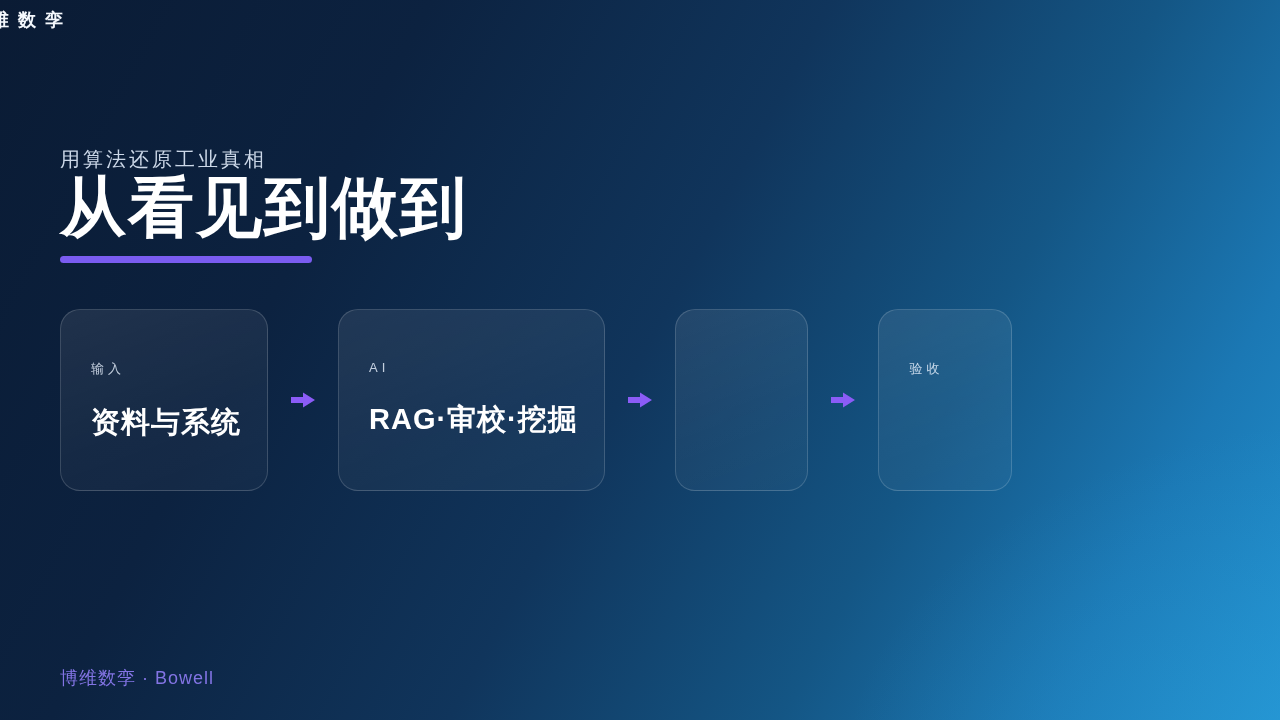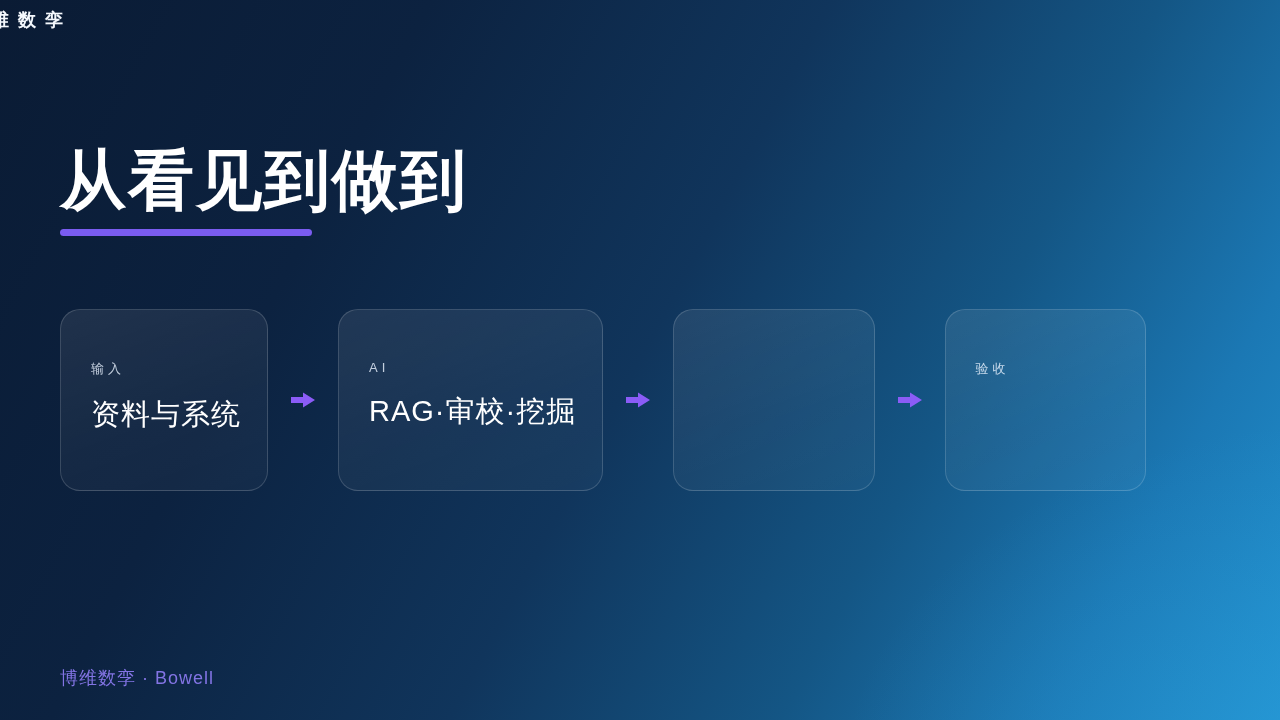--- a/index.html
+++ b/index.html
@@ -50,43 +50,43 @@
     width: 252px;
     height: 7px;
     border-radius: 4px;
     background: #7a5cf0;
   }
 
   .flow-row {
     position: absolute;
     left: 60px;
     top: 309px;
-    width: 1086px;
+    width: 952px;
     height: 182px;
     display: flex;
     align-items: stretch;
     gap: 22px;
   }
   .card {
     flex: 1 1 0;
     border: 1px solid rgba(255,255,255,0.16);
     border-radius: 20px;
     background: linear-gradient(160deg, rgba(255,255,255,0.085) 0%, rgba(255,255,255,0.045) 60%, rgba(255,255,255,0.03) 100%);
     padding: 50px 26px 0 30px;
   }
   .card-label {
     font-size: 13px;
     font-weight: 500;
     letter-spacing: 4px;
     color: rgba(230,240,252,0.82);
   }
   .card-title {
-    margin-top: 17px;
+    margin-top: 25px;
     font-size: 29px;
-    font-weight: 400;
+    font-weight: 700;
     letter-spacing: 1px;
     color: #ffffff;
     white-space: nowrap;
   }
   .arrow-slot {
     flex: 0 0 14px;
     display: flex;
     align-items: center;
     justify-content: center;
     overflow: visible;
@@ -105,20 +105,21 @@
   }
 </style>
 </head>
 <body>
 
 <div class="slide">
 
   <div class="logo">博维数孪</div>
 
   <div class="headline">
+    <div class="eyebrow">用算法还原工业真相</div>
     <div class="title">从看见到做到</div>
     <div class="title-underline"></div>
   </div>
 
   <div class="flow-row">
 
     <div class="card">
       <div class="card-label">输入</div>
       <div class="card-title">资料与系统</div>
     </div>

